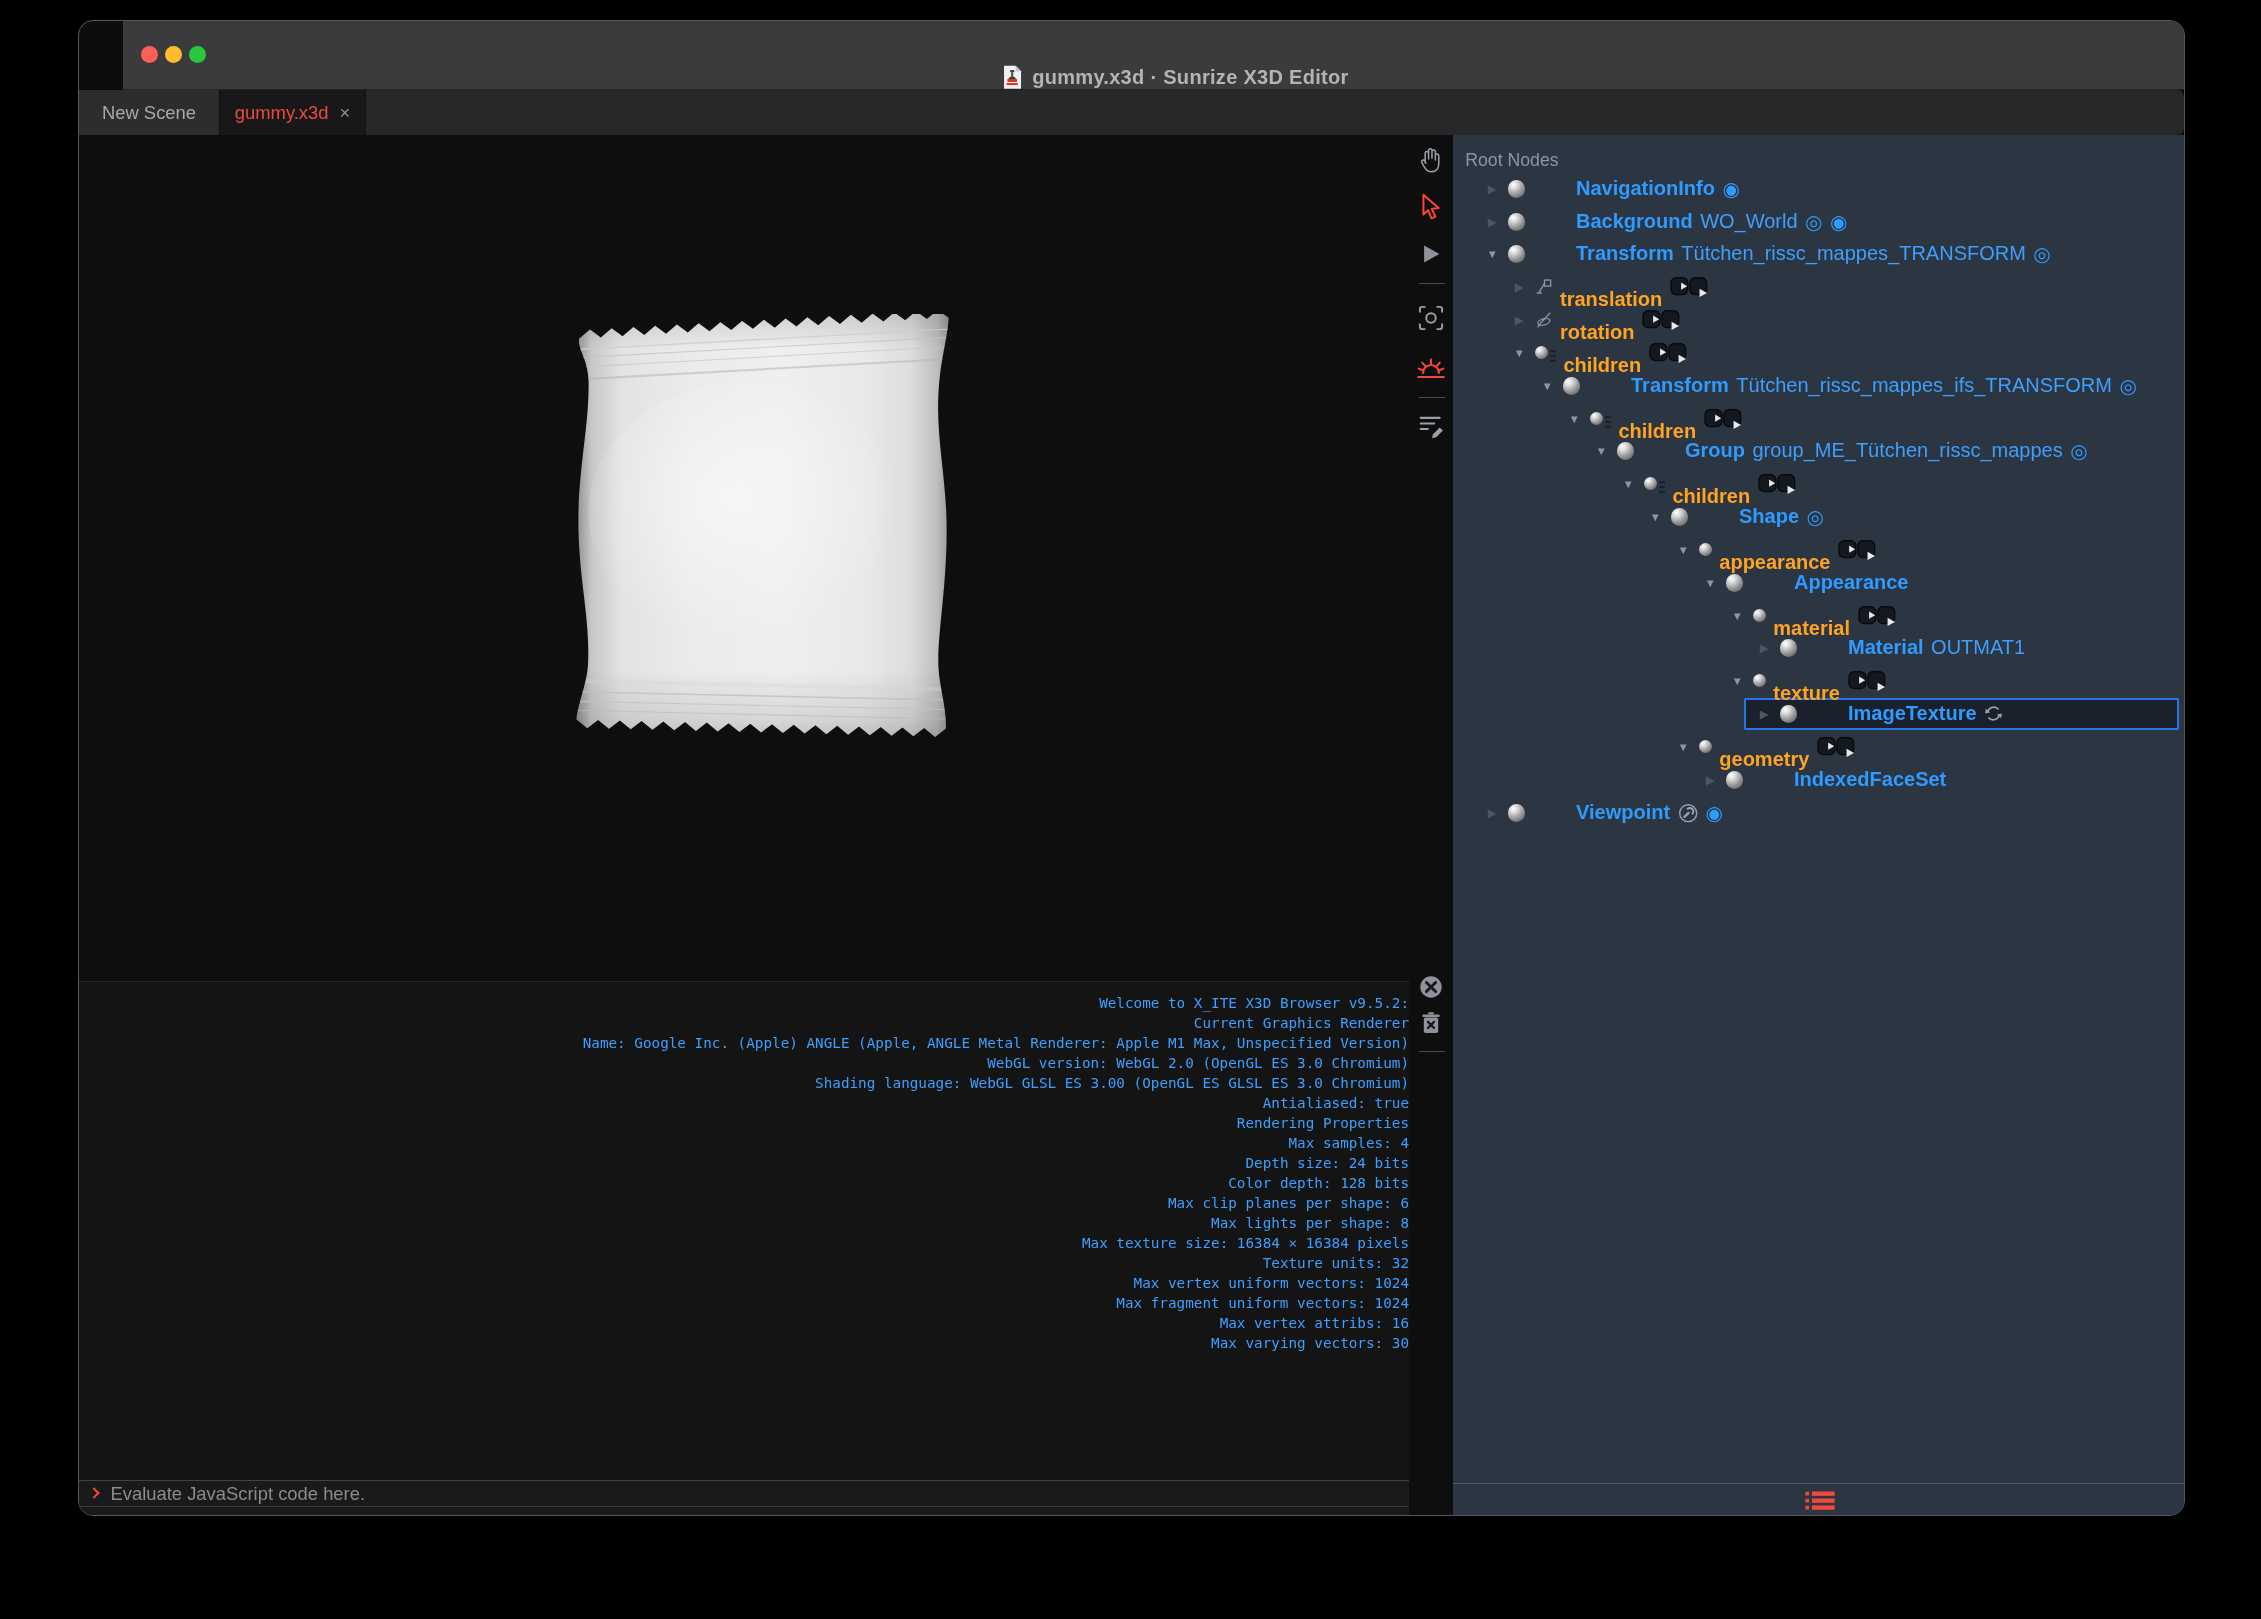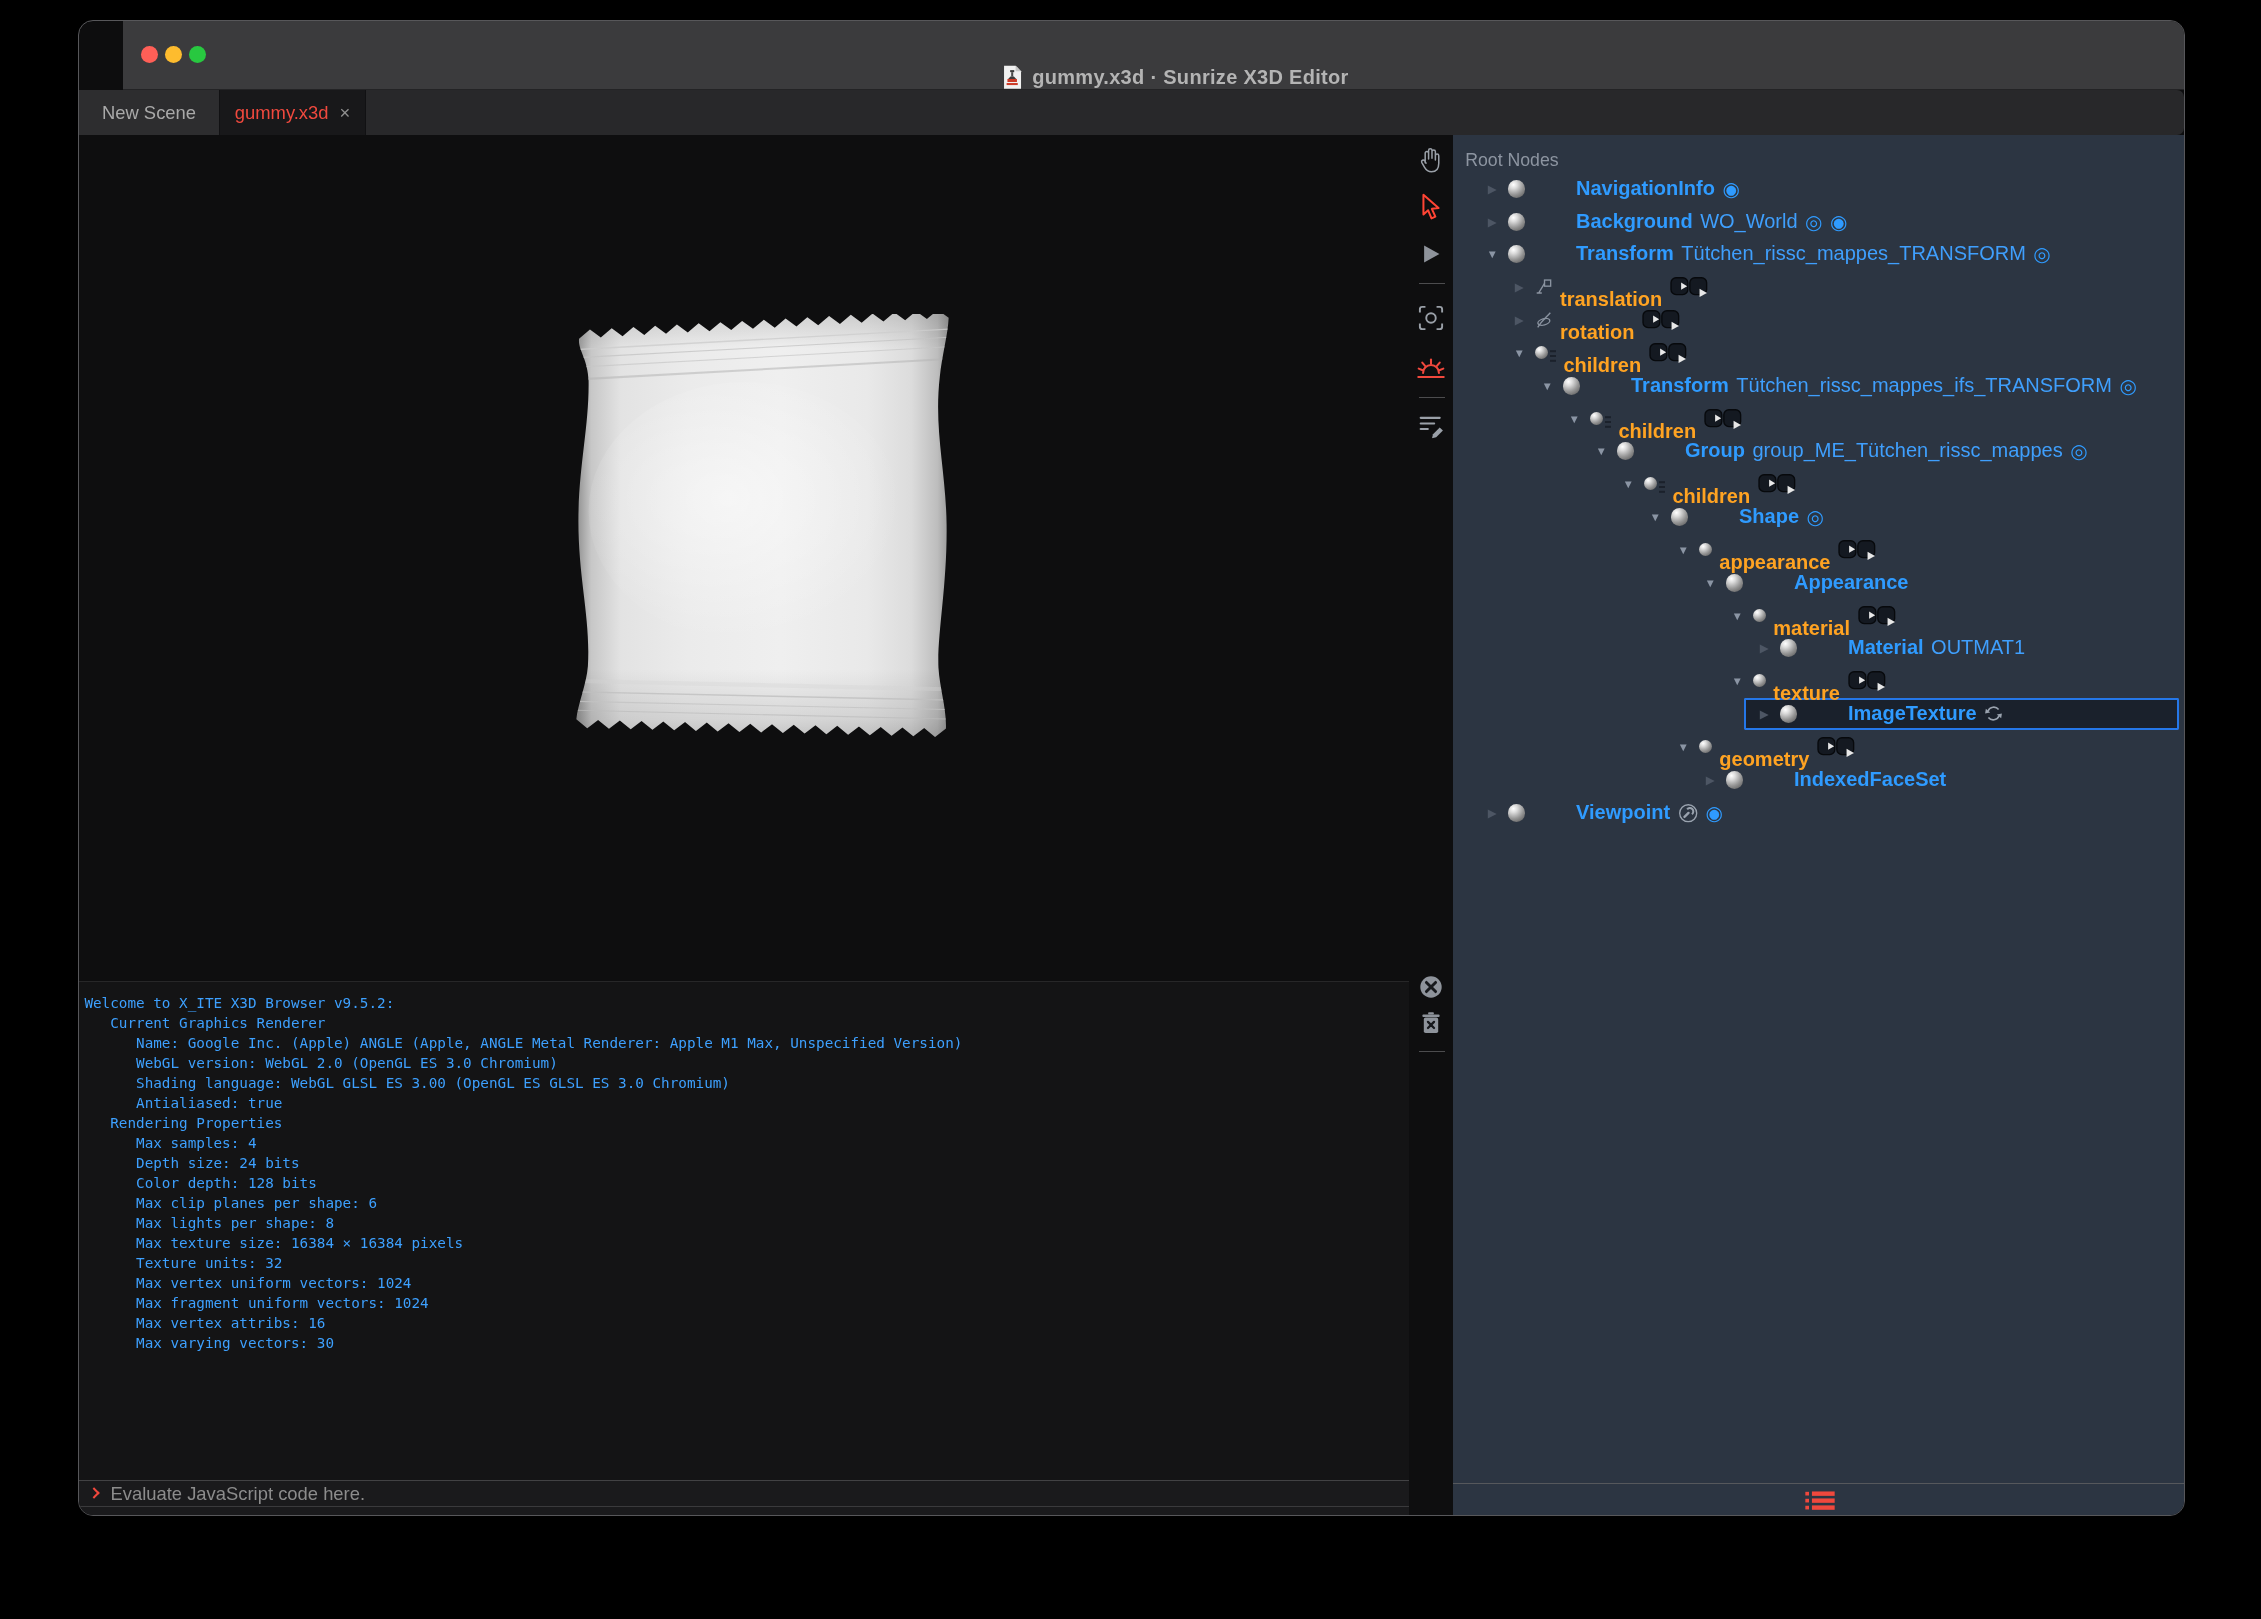--- a/index.html
+++ b/index.html
@@ -20,21 +20,21 @@
   .tab{height:100%;display:flex;align-items:center;justify-content:center;gap:11px;font-size:18.4px;border-right:1.4px solid #111113;box-sizing:border-box;}
   #tab-newscene{width:141px;background:#2d2d2f;color:#a9a9a9;}
   #tab-gummy{width:146px;background:#18181a;color:#f0493e;}
   #tab-gummy .close{color:#8f8f8f;font-size:18.4px;}
   
   #main{position:absolute;left:0;top:114px;width:100%;height:1382px;}
   #left-pane{position:absolute;left:0;top:0;width:1330px;height:100%;}
   #viewport{position:absolute;left:0;top:0;width:100%;height:846px;background:#0e0e0f;}
   #console{position:absolute;left:0;top:846px;width:100%;height:499px;background:#141415;border-top:0.7px solid #272728;
            padding:11px 0 0 5.4px;box-sizing:border-box;overflow:hidden;}
-  .console-line{white-space:pre;color:#3da0fe;font-family:"DejaVu Sans Mono","Liberation Mono",monospace;font-size:14.3px;line-height:20px;}
+  .console-line{white-space:pre;color:#3da0fe;font-family:"DejaVu Sans Mono","Liberation Mono",monospace;font-size:14.3px;line-height:20px;text-align:right;}
   #prompt-row{position:absolute;left:0;top:1345px;width:100%;height:26px;background:#1a1a1c;border-top:1.4px solid #424244;
               display:flex;align-items:center;box-sizing:border-box;}
   #prompt-chevron{width:11px;height:11px;margin-left:9.5px;position:relative;}
   #prompt-chevron:before{content:"";position:absolute;left:1.4px;top:0.7px;width:6.1px;height:6.1px;border-top:2.7px solid #f0483d;border-right:2.7px solid #f0483d;transform:rotate(45deg);}
   #prompt-text{color:#8c8c8c;font-size:18.4px;margin-left:11px;}
   #bottom-tabbar{position:absolute;left:0;top:1371px;width:100%;height:31px;background:#1a1a1c;border-top:1.4px solid #3a3a3c;
                  display:flex;align-items:center;justify-content:center;gap:41px;box-sizing:border-box;}
   #bt-console{color:#f0483d;font-size:17.7px;}
   #bt-script{color:#d6d6d6;font-size:17.7px;}
   

